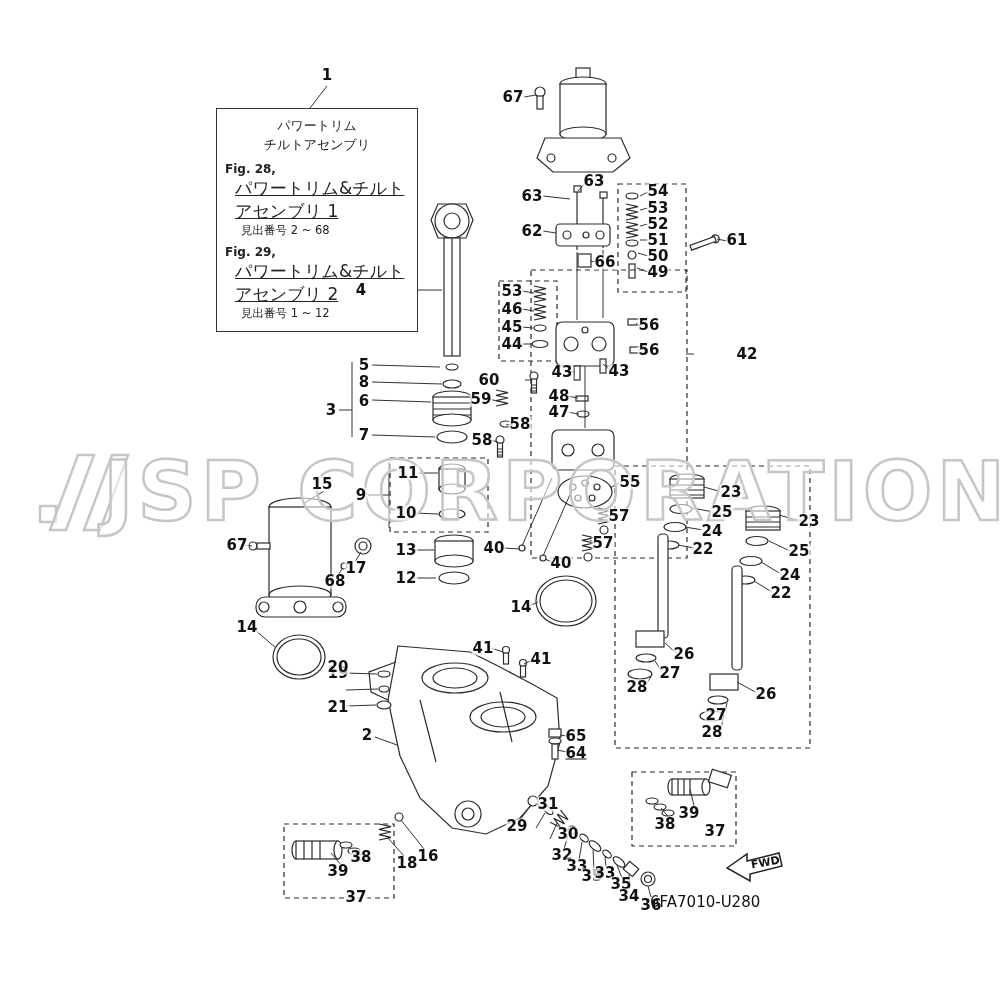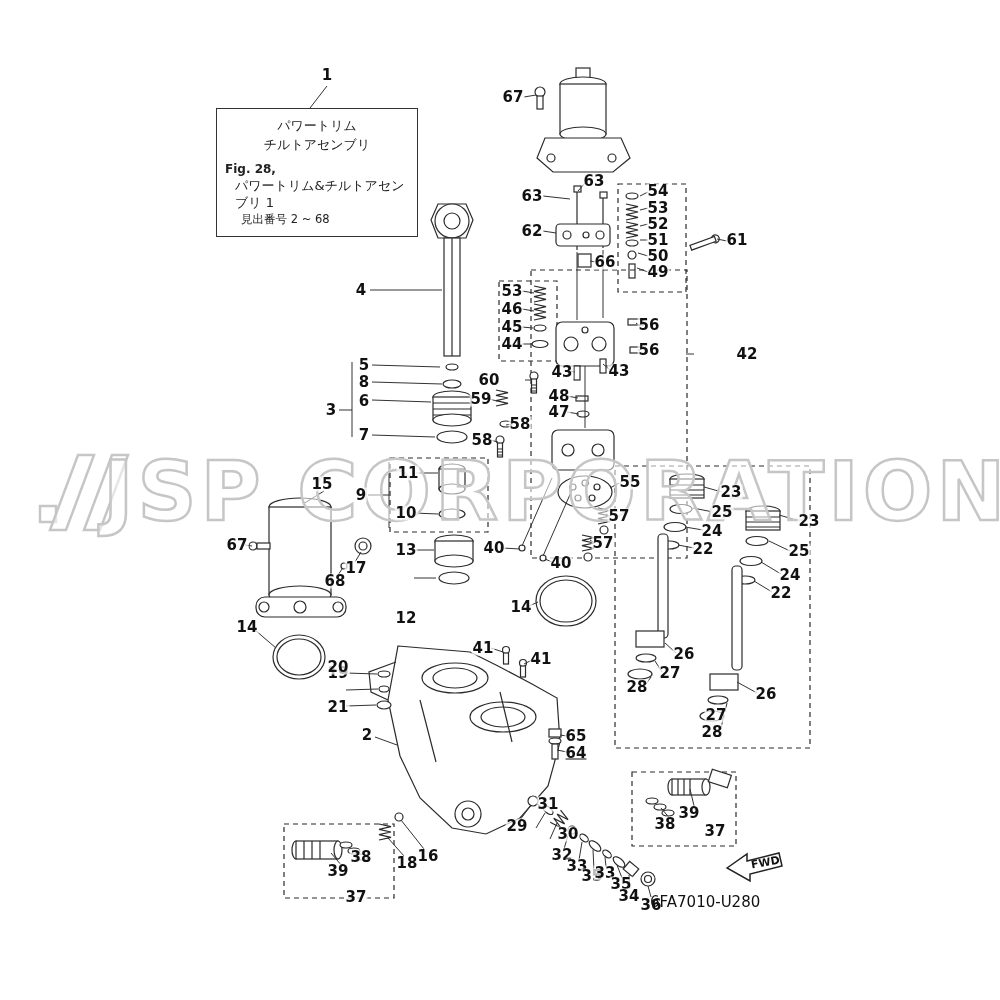--- a/index.html
+++ b/index.html
@@ -17,21 +17,21 @@
   .fwd-text{font-family:"DejaVu Sans",sans-serif;font-weight:700;font-size:11px;
             text-anchor:middle;fill:#111;stroke:none;}
   .callout{position:absolute;transform:translate(-50%,-50%);
            font:600 15px "DejaVu Sans",sans-serif;color:#111;line-height:1;
            background:rgba(255,255,255,.72);padding:0 1px;white-space:nowrap;}
   .info-box{position:absolute;left:216px;top:108px;width:202px;border:1.5px solid #333;
             background:#fff;padding:8px 8px 9px 8px;box-sizing:border-box;color:#222;}
   .ib-title{text-align:center;font-size:13px;line-height:1.45;}
   .ib-entry{margin-top:6px;}
   .ib-fig{font-size:12px;font-weight:700;line-height:1.35;}
-  .ib-desc{font-size:13px;padding-left:10px;line-height:1.35;}
+  .ib-desc{font-size:17px;padding-left:10px;line-height:1.35;text-decoration:underline;}
   .ib-range{font-size:11.5px;padding-left:16px;line-height:1.35;}
   .diagram-code{position:absolute;left:650px;top:893px;font-size:15px;color:#111;}
 </style>
 </head>
 <body>
 
 <div id="stage">
 
 <svg width="1000" height="1000" viewBox="0 0 1000 1000" stroke="#2b2b2b" fill="#ffffff" stroke-width="1.2">
   <defs>
@@ -326,20 +326,25 @@
   </g>
 </svg>
 
 <div class="info-box">
   <div class="ib-title">パワートリム</div>
   <div class="ib-title">チルトアセンブリ</div>
   <div class="ib-entry">
     <div class="ib-fig">Fig. 28,</div>
     <div class="ib-desc">パワートリム&amp;チルトアセンブリ 1</div>
     <div class="ib-range">見出番号 2 ~ 68</div>
+  </div>
+  <div class="ib-entry">
+    <div class="ib-fig">Fig. 29,</div>
+    <div class="ib-desc">パワートリム&amp;チルトアセンブリ 2</div>
+    <div class="ib-range">見出番号 1 ~ 12</div>
   </div>
 </div>
 
 <div id="callout-layer">
       <div class="callout" style="left: 327px; top: 75px;">1</div>
       <div class="callout" style="left: 513px; top: 97px;">67</div>
       <div class="callout" style="left: 594px; top: 181px;">63</div>
       <div class="callout" style="left: 532px; top: 196px;">63</div>
       <div class="callout" style="left: 532px; top: 231px;">62</div>
       <div class="callout" style="left: 658px; top: 191px;">54</div>
@@ -368,21 +373,21 @@
       <div class="callout" style="left: 481px; top: 399px;">59</div>
       <div class="callout" style="left: 489px; top: 380px;">60</div>
       <div class="callout" style="left: 520px; top: 424px;">58</div>
       <div class="callout" style="left: 482px; top: 440px;">58</div>
       <div class="callout" style="left: 559px; top: 396px;">48</div>
       <div class="callout" style="left: 559px; top: 412px; text-align: center;">47</div>
       <div class="callout" style="left: 408px; top: 473px;">11</div>
       <div class="callout" style="left: 361px; top: 495px;">9</div>
       <div class="callout" style="left: 406px; top: 513px;">10</div>
       <div class="callout" style="left: 406px; top: 550px;">13</div>
-      <div class="callout" style="left: 406px; top: 578px; margin-top: 40px;">12</div>
+      <div class="callout" style="left: 406px; top: 578px;">12</div>
       <div class="callout" style="left: 322px; top: 484px;">15</div>
       <div class="callout" style="left: 237px; top: 545px;">67</div>
       <div class="callout" style="left: 356px; top: 568px;">17</div>
       <div class="callout" style="left: 335px; top: 581px;">68</div>
       <div class="callout" style="left: 247px; top: 627px;">14</div>
       <div class="callout" style="left: 494px; top: 548px;">40</div>
       <div class="callout" style="left: 561px; top: 563px;">40</div>
       <div class="callout" style="left: 521px; top: 607px;">14</div>
       <div class="callout" style="left: 630px; top: 482px;">55</div>
       <div class="callout" style="left: 619px; top: 516px;">57</div>

